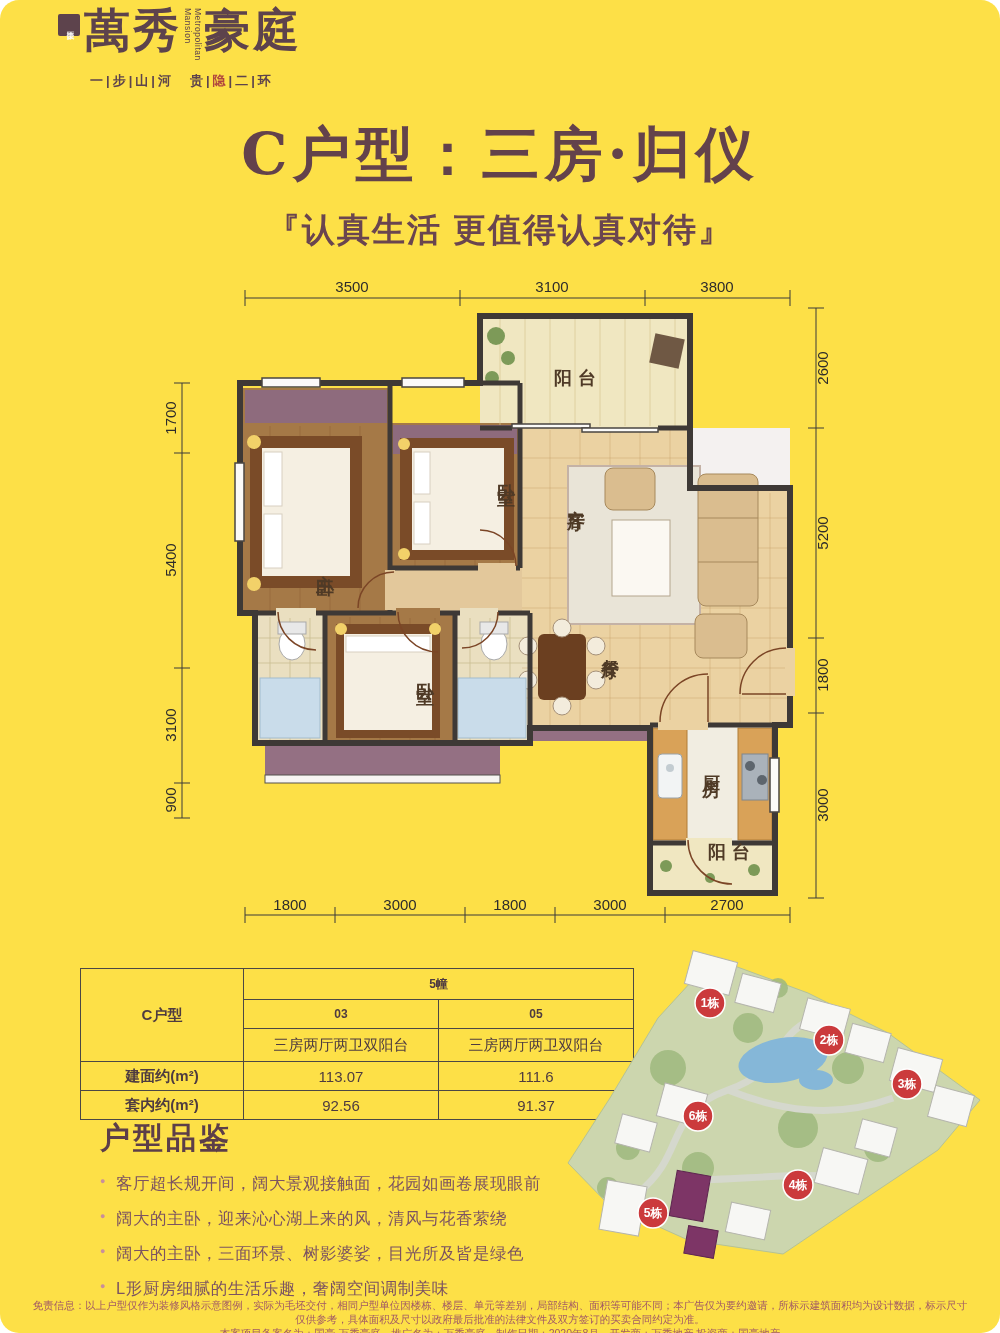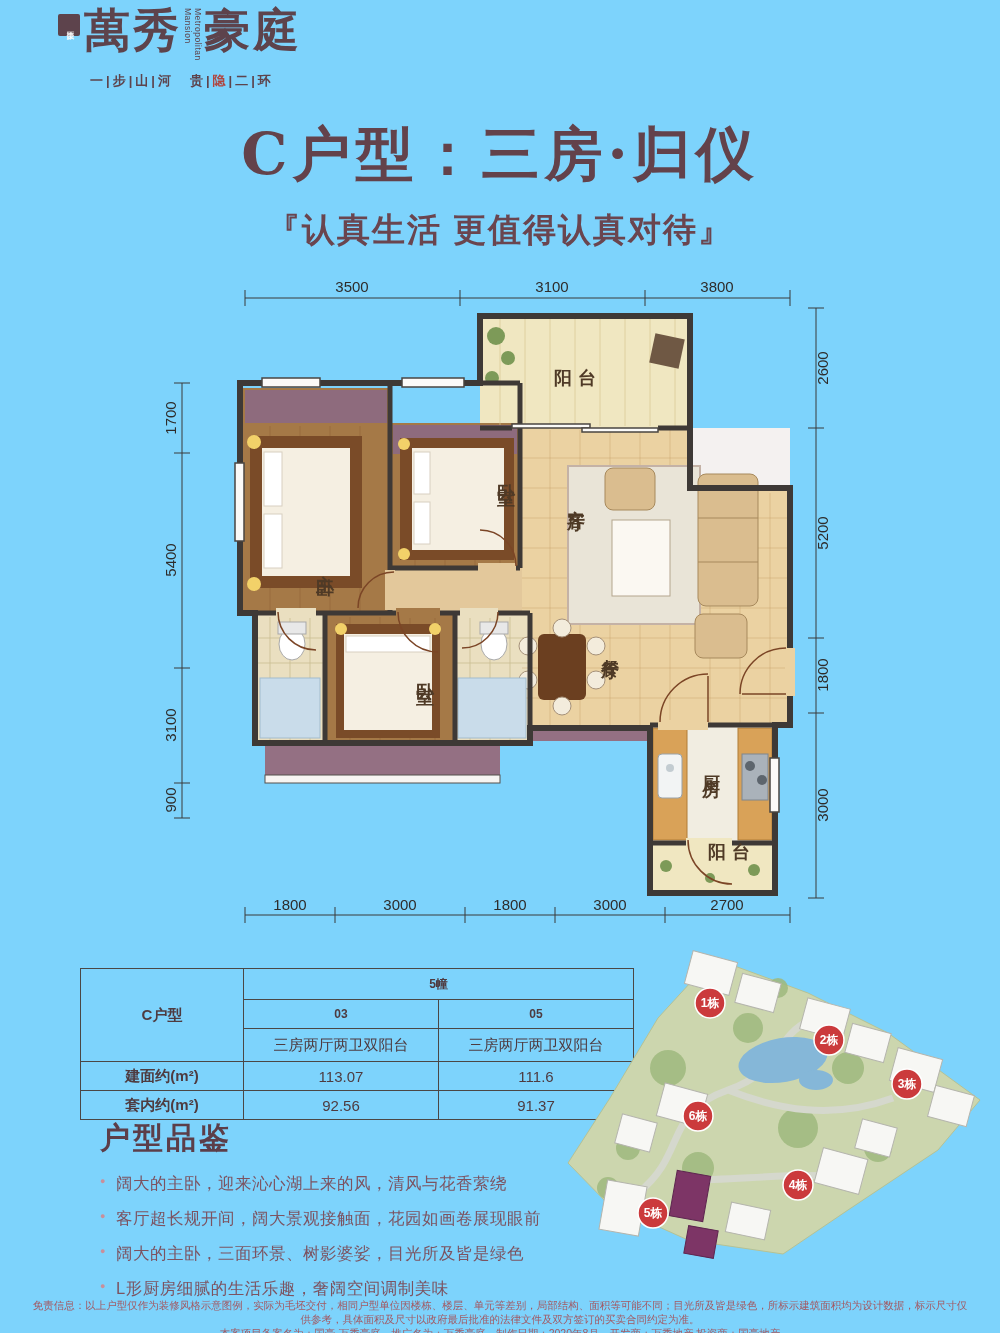--- a/index.html
+++ b/index.html
@@ -1,17 +1,17 @@
 <!DOCTYPE html>
 <html><head>
 <meta charset="utf-8">
 <style>
   html,body{margin:0;padding:0;}
-  .page{position:relative;width:1000px;height:1333px;background:#7dd3fc;overflow:hidden;
-        font-family:"Liberation Sans",sans-serif;color:#5d434c;}
+  .page{position:relative;width:1000px;height:1333px;background:#fde047;overflow:hidden;
+        font-family:"Liberation Sans",sans-serif;color:#5d434c;border-radius:19px;}
   
   .logo{position:absolute;left:58px;top:6px;width:300px;}
   .logo-row{display:flex;align-items:flex-start;}
   .seal{width:22px;height:22px;margin:8px 4px 0 0;background:#5d434c;color:#fff;border-radius:2px;
         font-size:8px;line-height:1.1;writing-mode:vertical-rl;text-orientation:upright;
         display:flex;align-items:center;justify-content:center;}
   .logo-cn{font-family:"DejaVu Serif","Liberation Serif",serif;font-size:46px;font-weight:bold;
            color:#5d434c;line-height:1.05;letter-spacing:3px;}
   .logo-en{writing-mode:vertical-rl;font-size:8.5px;color:#5d434c;height:58px;margin:2px 1px 0 1px;
            letter-spacing:.5px;white-space:pre-line;}
@@ -297,24 +297,24 @@
         <circle cx="250" cy="237" r="15" fill="#cb3a3c" stroke="#ffffff" stroke-width="1.5"></circle>
         <text x="250" y="241" fill="#ffffff">4栋</text>
         <circle cx="105" cy="265" r="15" fill="#cb3a3c" stroke="#ffffff" stroke-width="1.5"></circle>
         <text x="105" y="269" fill="#ffffff">5栋</text>
       </g>
     </svg>
   </div>
 
   <div class="features">
     <h2>户型品鉴</h2>
+    <div class="feat">客厅超长规开间，阔大景观接触面，花园如画卷展现眼前</div>
     <div class="feat">阔大的主卧，迎来沁心湖上来的风，清风与花香萦绕</div>
-    <div class="feat">客厅超长规开间，阔大景观接触面，花园如画卷展现眼前</div>
     <div class="feat">阔大的主卧，三面环景、树影婆娑，目光所及皆是绿色</div>
     <div class="feat">L形厨房细腻的生活乐趣，奢阔空间调制美味</div>
   </div>
 
   <div class="disclaimer">
-    <div>免责信息：以上户型仅作为装修风格示意图例，实际为毛坯交付，相同户型单位因楼栋、楼层、单元等差别，局部结构、面积等可能不同；目光所及皆是绿色，所标示建筑面积均为设计数据，标示尺寸仅供参考，具体面积及尺寸以政府最后批准的法律文件及双方签订的买卖合同约定为准。</div>
+    <div>免责信息：以上户型仅作为装修风格示意图例，实际为毛坯交付，相同户型单位因楼栋、楼层、单元等差别，局部结构、面积等可能不同；本广告仅为要约邀请，所标示建筑面积均为设计数据，标示尺寸仅供参考，具体面积及尺寸以政府最后批准的法律文件及双方签订的买卖合同约定为准。</div>
     <div>本案项目备案名为：国豪·万秀豪庭，推广名为：万秀豪庭，制作日期：2020年8月，开发商：万秀地产  投资商：国豪地产</div>
   </div>
 
 </div>
 
 </body></html>

